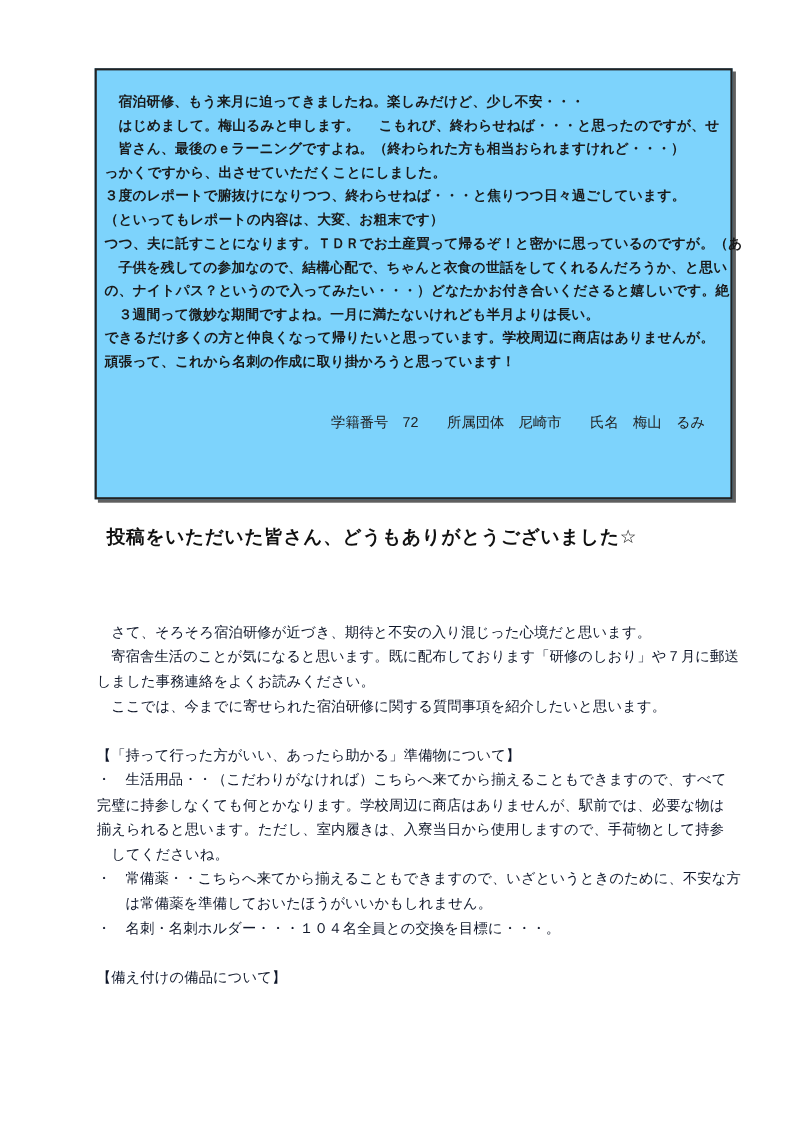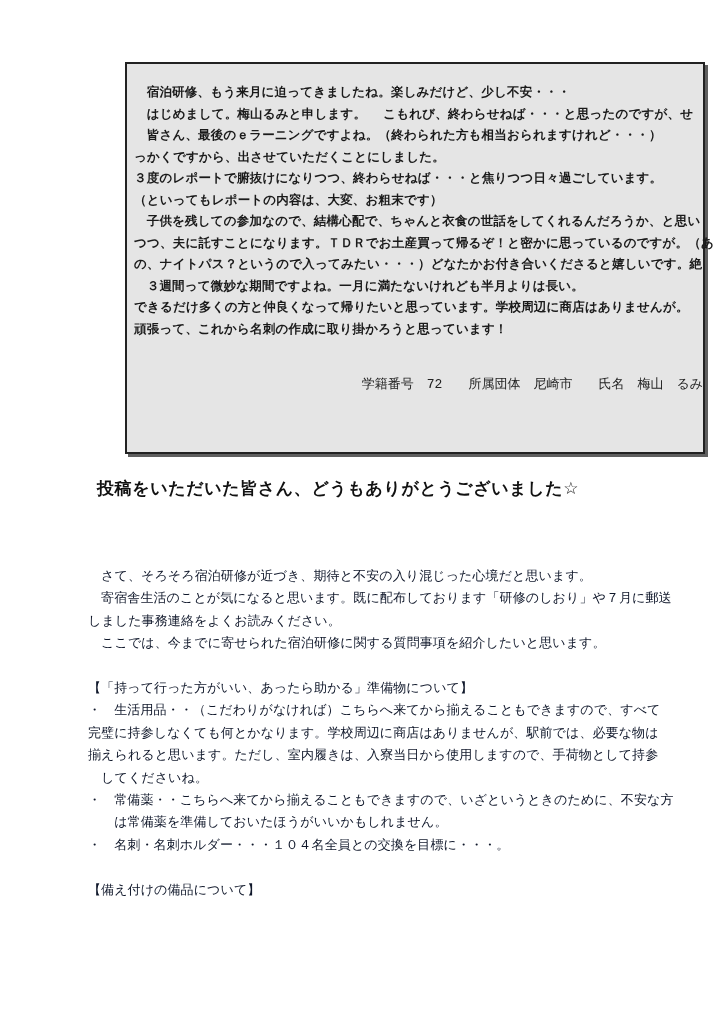--- a/index.html
+++ b/index.html
@@ -17,44 +17,42 @@
   }
   .letter-box {
     position: absolute;
     left: 86px;
     top: 62px;
     width: 580px;
     height: 392px;
     box-sizing: border-box;
     border: 2px solid #222222;
     box-shadow: 3px 3px 0 #5f5f5f;
-    background: #e5e5e5;
-    margin-left: 39px;
+    background: #7dd3fc;
   }
   .letter-text {
     padding: 17px 5px 0 7px;
     font-size: 12.5px;
     line-height: 21.5px;
     font-weight: 600;
     letter-spacing: 0.2px;
     color: #1a1a1a;
   }
   .letter-text .tline,
   .main-text .tline {
     white-space: pre;
   }
   .letter-signature {
-    font-family: Liberation Mono, monospace;
+    font-family: Liberation Sans, sans-serif;
     font-weight: 400;
     font-size: 13px;
     margin-top: 36px;
     padding-left: 213px;
     white-space: pre;
     color: #222222;
-    text-align: right;
   }
   .thanks-heading {
     position: absolute;
     left: 97px;
     top: 477px;
     margin: 0;
     font-size: 17px;
     font-weight: 700;
     letter-spacing: 0.6px;
     color: #111111;
@@ -75,22 +73,22 @@
 <body>
 
 <div class="letter-box">
   <div class="letter-text">
       <div class="tline">　宿泊研修、もう来月に迫ってきましたね。楽しみだけど、少し不安・・・</div>
       <div class="tline">　はじめまして。梅山るみと申します。　 こもれび、終わらせねば・・・と思ったのですが、せ</div>
       <div class="tline">　皆さん、最後のｅラーニングですよね。（終わられた方も相当おられますけれど・・・）</div>
       <div class="tline">っかくですから、出させていただくことにしました。</div>
       <div class="tline">３度のレポートで腑抜けになりつつ、終わらせねば・・・と焦りつつ日々過ごしています。</div>
       <div class="tline">（といってもレポートの内容は、大変、お粗末です）</div>
+      <div class="tline">つつ、夫に託すことになります。ＴＤＲでお土産買って帰るぞ！と密かに思っているのですが。（あ</div>
       <div class="tline">　子供を残しての参加なので、結構心配で、ちゃんと衣食の世話をしてくれるんだろうか、と思い</div>
-      <div class="tline">つつ、夫に託すことになります。ＴＤＲでお土産買って帰るぞ！と密かに思っているのですが。（あ</div>
       <div class="tline">の、ナイトパス？というので入ってみたい・・・）どなたかお付き合いくださると嬉しいです。絶</div>
       <div class="tline">　３週間って微妙な期間ですよね。一月に満たないけれども半月よりは長い。</div>
       <div class="tline">できるだけ多くの方と仲良くなって帰りたいと思っています。学校周辺に商店はありませんが。</div>
       <div class="tline">頑張って、これから名刺の作成に取り掛かろうと思っています！</div>
     </div>
   <div class="letter-signature">学籍番号　72　　所属団体　尼崎市　　氏名　梅山　るみ</div>
 </div>
 
 <h2 class="thanks-heading">投稿をいただいた皆さん、どうもありがとうございました☆</h2>
 

